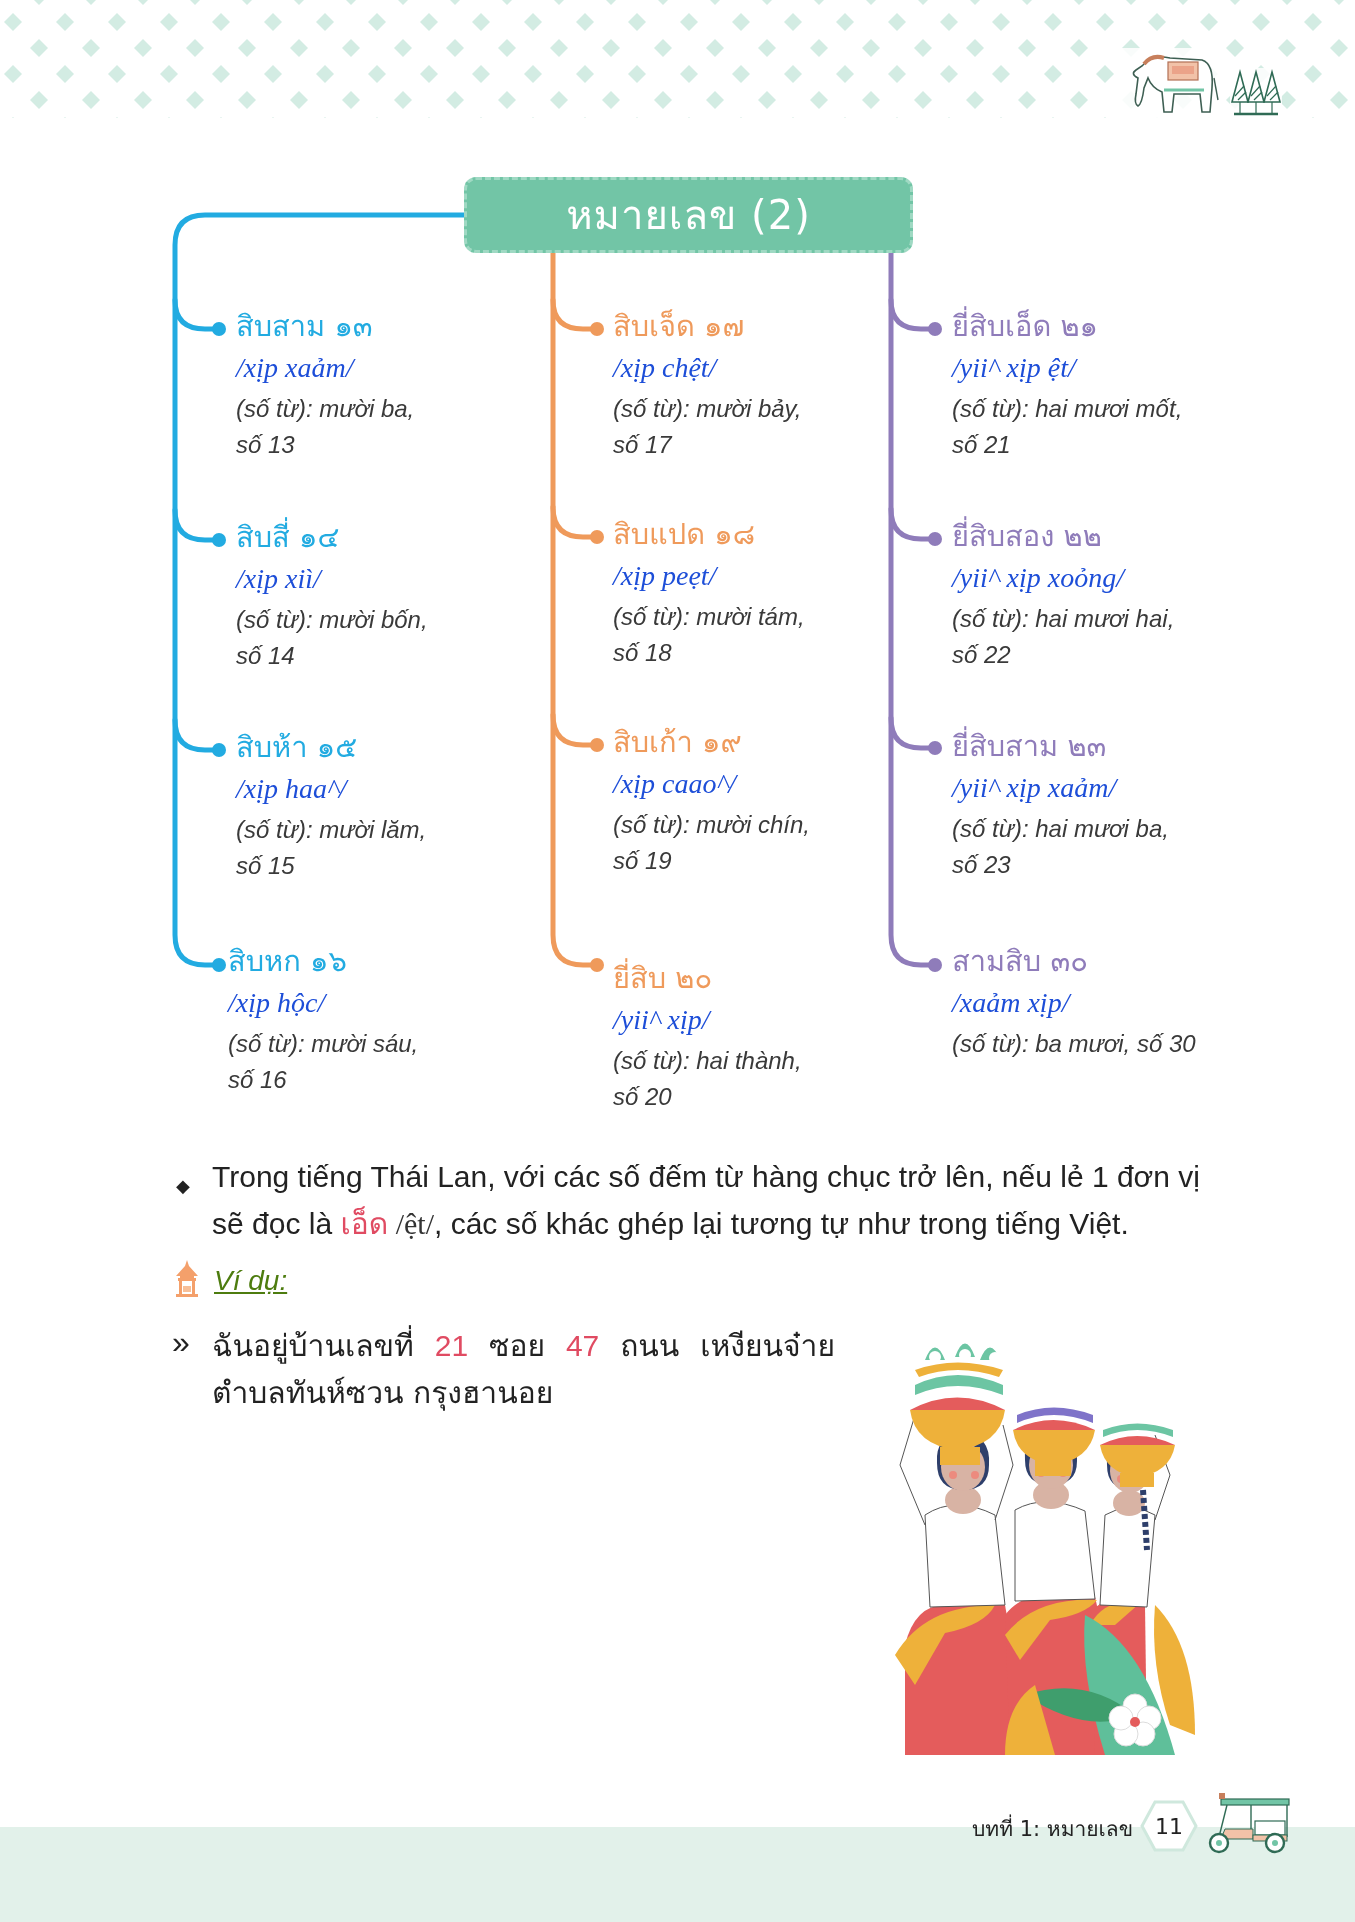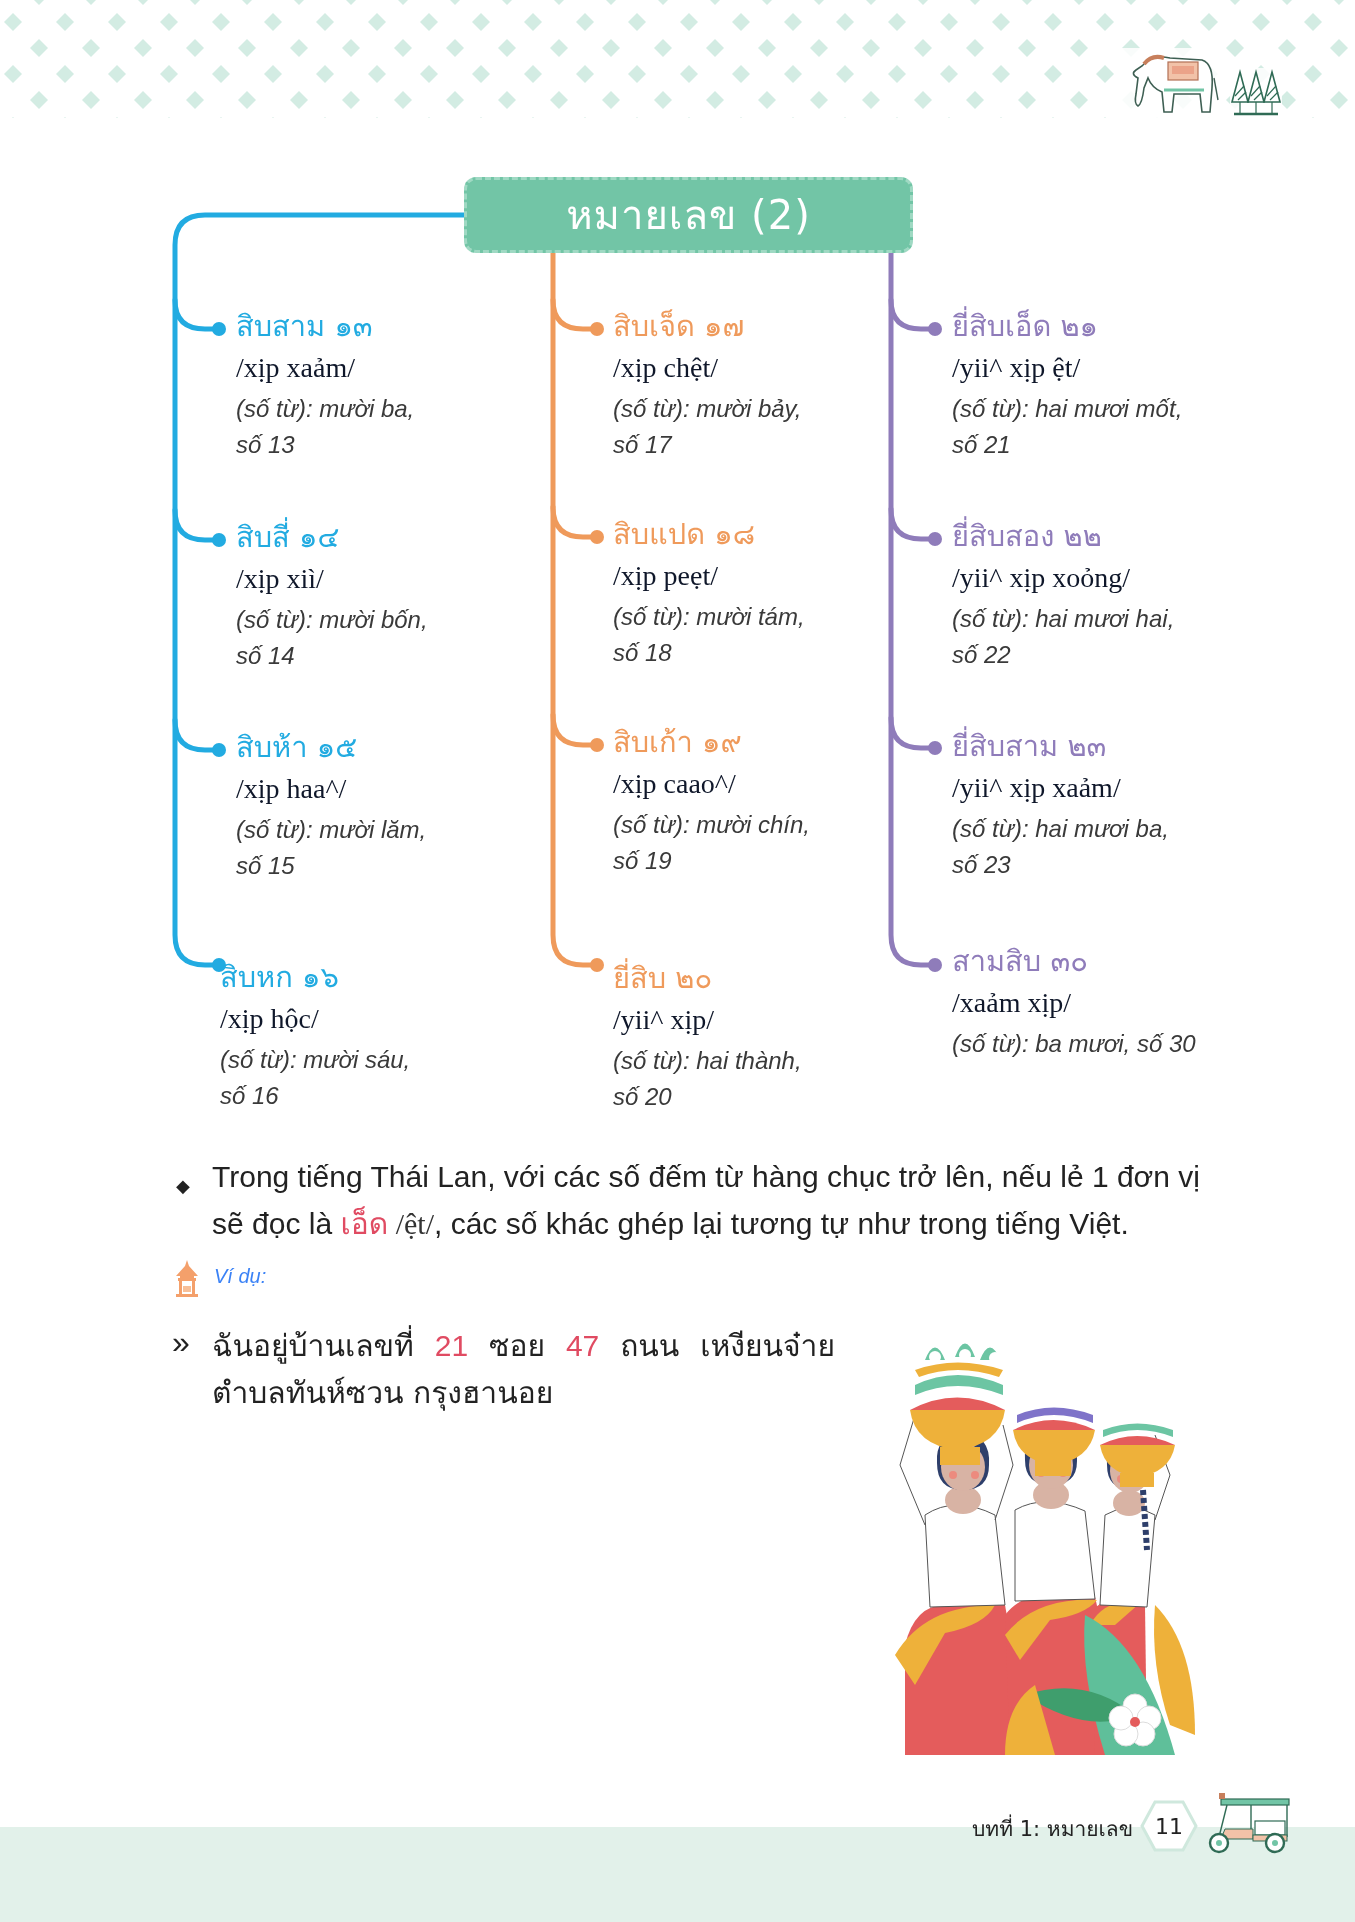--- a/index.html
+++ b/index.html
@@ -5,32 +5,32 @@
   html,body{margin:0;padding:0;}
   body{width:1355px;height:1922px;position:relative;background:#ffffff;overflow:hidden;font-family:"Liberation Sans","DejaVu Sans",sans-serif;color:#222;}
   .abs{position:absolute;}
   
   #pattern{left:0;top:0;width:1355px;height:125px;}
   
   #title-box{left:464px;top:177px;width:449px;height:76px;background:#72c5a6;border-radius:12px;box-sizing:border-box;border:3px dashed #9fd9c3;display:flex;align-items:center;justify-content:center;}
   #title-box span{color:#fff;font-size:40px;letter-spacing:1px;font-family:"DejaVu Sans",sans-serif;}
   .item{position:absolute;}
   .thai-label{font-family:"DejaVu Sans",sans-serif;font-size:29px;line-height:34px;white-space:nowrap;}
-  .pron{font-family:"Liberation Serif","DejaVu Serif",serif;font-size:28px;line-height:34px;color:#0f172a;white-space:nowrap;margin-top:8px;}
+  .pron{font-family:"Liberation Serif","DejaVu Serif",serif;font-size:28px;line-height:34px;color:#1d4ed8;white-space:nowrap;margin-top:8px;font-style:italic;}
   .meaning{font-family:"Liberation Sans",sans-serif;font-style:italic;font-size:24px;line-height:36px;color:#3a3a3a;margin-top:6px;}
   .blue{color:#22abe1;}
   .orange{color:#ef9a5b;}
   .purple{color:#8f7cba;}
   
   #note{left:170px;top:1153px;width:1040px;font-size:30px;line-height:47px;color:#222;}
   #note .bullet{position:absolute;left:6px;top:10px;font-size:18px;}
   #note .txt{display:block;margin-left:42px;}
   .red{color:#e04b62;}
   .pron-inline{font-family:"Liberation Serif",serif;color:#333;}
-  #example-label{left:214px;top:1265px;font-size:20px;font-style:italic;color:#3b82f6;}
+  #example-label{left:214px;top:1265px;font-size:28px;font-style:italic;color:#4d7c0f;text-decoration:underline;}
   #pavilion{left:172px;top:1260px;width:30px;height:38px;}
   #example{left:170px;top:1322px;width:665px;}
   #example .arrow{position:absolute;left:2px;top:2px;font-size:32px;color:#222;}
   #example .thai{margin-left:42px;font-family:"DejaVu Sans",sans-serif;font-size:30px;line-height:47px;color:#222;text-align:justify;text-align-last:left;}
   #example .pr{margin-left:42px;font-family:"Liberation Serif",serif;font-size:29px;line-height:42px;color:#2c2c2c;text-align:justify;margin-top:4px;}
   #example .tr{margin-left:42px;font-style:italic;font-size:25px;line-height:41px;color:#6c6c6c;margin-top:6px;}
   
   #footer-band{left:0;top:1827px;width:1355px;height:95px;background:#e2f1ea;}
   #footer-text{left:972px;top:1812px;font-family:"DejaVu Sans",sans-serif;font-size:21px;color:#222;white-space:nowrap;}
   #page-hex{left:1140px;top:1800px;width:58px;height:52px;}
@@ -137,21 +137,21 @@
   <div class="pron">/xịp xiì/</div>
   <div class="meaning">(số từ): mười bốn,</div>
   <div class="meaning" style="margin-top:0">số 14</div>
 </div>
 <div class="item" style="left:236px;top:730px;">
   <div class="thai-label blue">สิบห้า ๑๕</div>
   <div class="pron">/xịp haa^/</div>
   <div class="meaning">(số từ): mười lăm,</div>
   <div class="meaning" style="margin-top:0">số 15</div>
 </div>
-<div class="item" style="left:220px;top:944px;margin-top:16px;">
+<div class="item" style="left:228px;top:944px;">
   <div class="thai-label blue">สิบหก ๑๖</div>
   <div class="pron">/xịp hộc/</div>
   <div class="meaning">(số từ): mười sáu,</div>
   <div class="meaning" style="margin-top:0">số 16</div>
 </div>
 
 <div class="item" style="left:613px;top:309px;">
   <div class="thai-label orange">สิบเจ็ด ๑๗</div>
   <div class="pron">/xịp chệt/</div>
   <div class="meaning">(số từ): mười bảy,</div>

